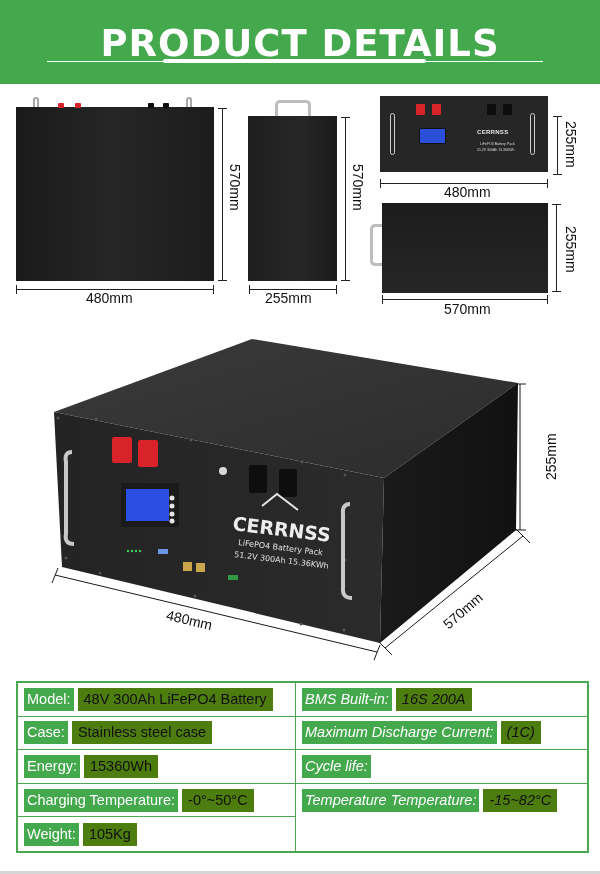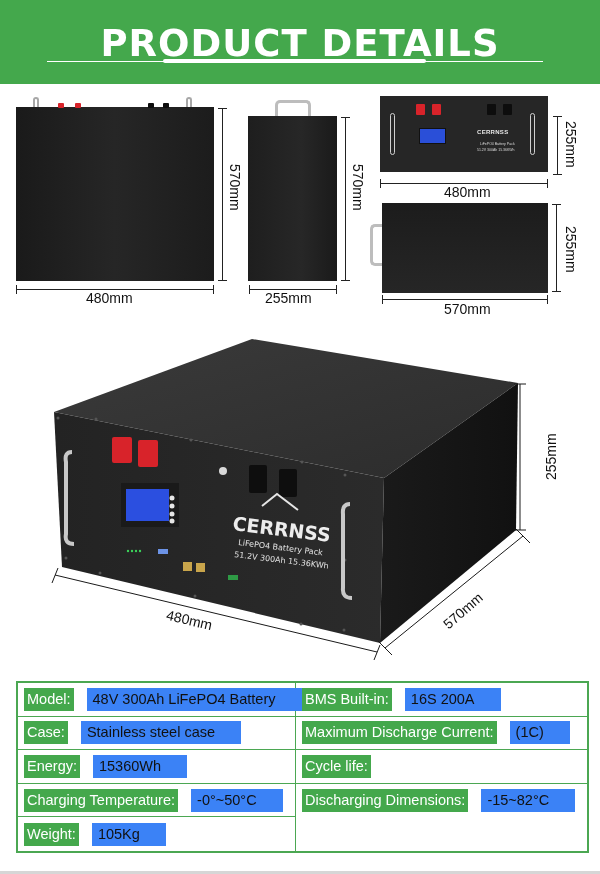--- a/index.html
+++ b/index.html
@@ -47,24 +47,24 @@
   .mini-handle { position: absolute; width: 5px; border: 1.5px solid #cfcfcf; border-radius: 3px; }
 
   
   .iso { position: absolute; left: 0; top: 0; width: 600px; height: 670px; pointer-events: none; }
   .iso svg { position: absolute; left: 0; top: 0; }
 
   
   .spec-table { position: absolute; left: 16px; top: 681px; width: 573px; height: 172px; border: 2px solid #4ba752; display: grid;
     grid-template-columns: 278px 1fr; grid-template-rows: repeat(5, 1fr); }
   .spec-cell { position: relative; border-right: 1.5px solid #4ba752; border-bottom: 1.5px solid #4ba752; display: flex; align-items: center; padding-left: 6px; }
-  .spec-cell:nth-child(2n) { border-right: none; }
+  .spec-cell:nth-child(2n) { border-right: none; font-style: italic; }
   .spec-cell:nth-last-child(-n+2) { border-bottom: none; }
   .spec-key { background: #44a84c; color: #ffffff; font-size: 14.5px; padding: 2px 3px; line-height: 19px; white-space: nowrap; }
-  .spec-val { background: #3b82f6; color: #111111; font-size: 14.5px; padding: 2px 26px 2px 6px; line-height: 19px; margin-left: 13px; white-space: nowrap; }
+  .spec-val { background: #4d7c0f; color: #111111; font-size: 14.5px; padding: 2px 6px 2px 6px; line-height: 19px; margin-left: 4px; white-space: nowrap; }
 
   .bottom-rule { position: absolute; left: 0; top: 871px; width: 600px; height: 3px; background: #d6d6d6; }
 </style>
 </head>
 <body>
 
 <div class="header">
   <div class="header-title">PRODUCT DETAILS</div>
   <div class="header-line thin"></div>
   <div class="header-line thick"></div>
@@ -229,21 +229,21 @@
     <span class="spec-val">15360Wh</span>
   </div>
   <div class="spec-cell">
     <span class="spec-key">Cycle life:</span>
   </div>
   <div class="spec-cell">
     <span class="spec-key">Charging Temperature:</span>
     <span class="spec-val">-0°~50°C</span>
   </div>
   <div class="spec-cell">
-    <span class="spec-key">Discharging Dimensions:</span>
+    <span class="spec-key">Temperature Temperature:</span>
     <span class="spec-val">-15~82°C</span>
   </div>
   <div class="spec-cell">
     <span class="spec-key">Weight:</span>
     <span class="spec-val">105Kg</span>
   </div>
 </div>
 
 <div class="bottom-rule"></div>
 

